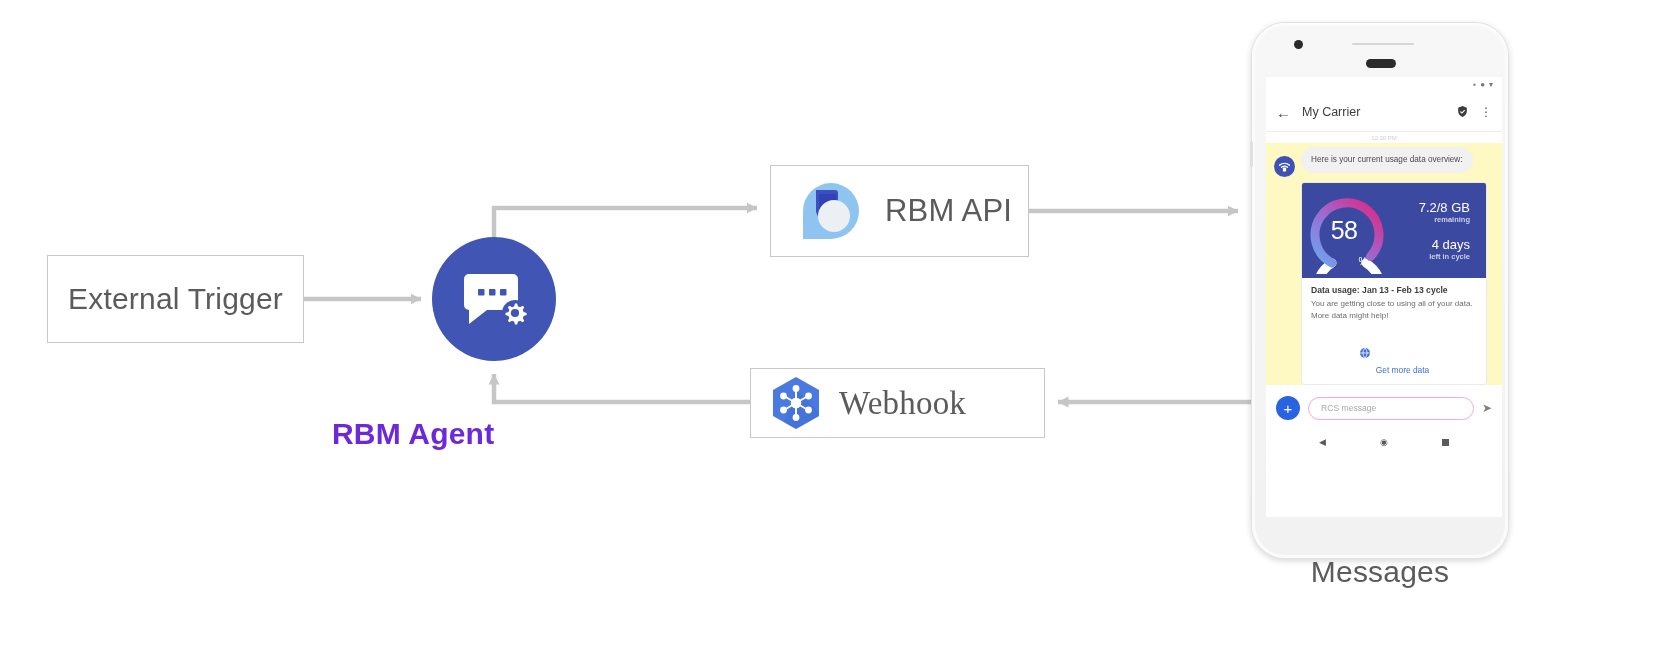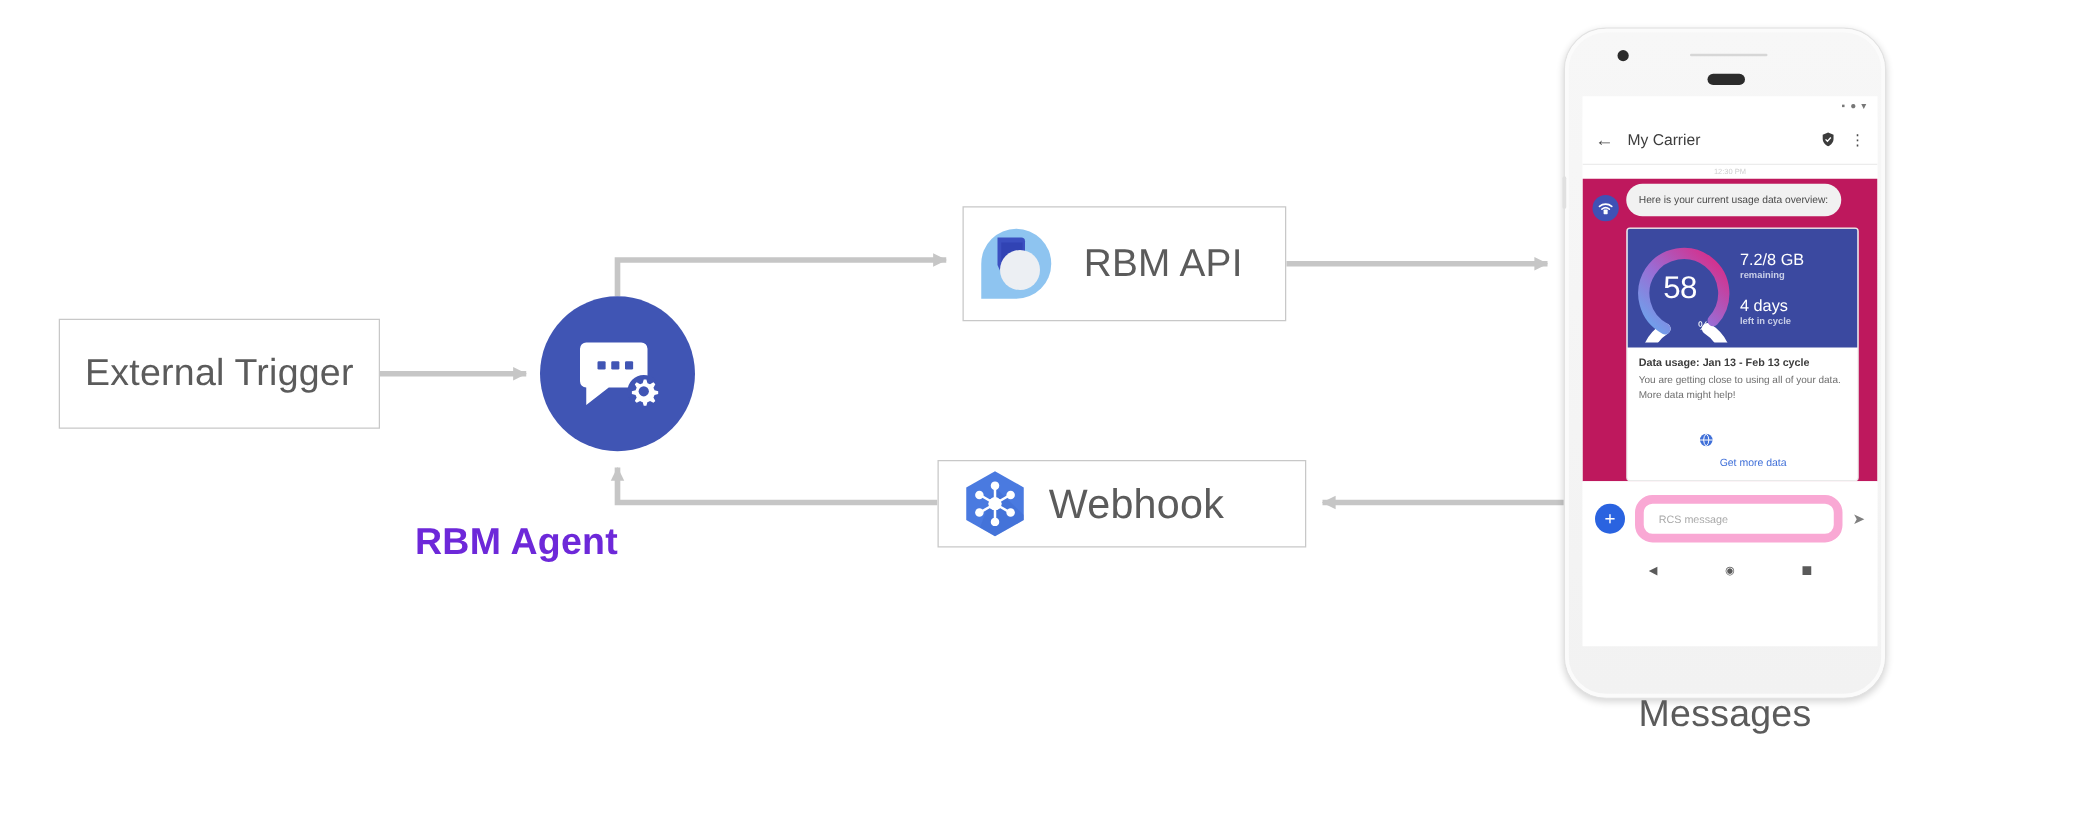--- a/index.html
+++ b/index.html
@@ -32,30 +32,30 @@
   
   #external-trigger {
     left: 47px; top: 255px; width: 257px; height: 88px;
     justify-content: center;
   }
   #external-trigger .node-label { font-size: 30px; }
 
   
   #rbm-api-box {
     left: 770px; top: 165px; width: 259px; height: 92px;
-    padding-left: 6px; gap: 18px;
+    padding-left: 24px; gap: 18px;
   }
   #rbm-api-box .node-label { font-size: 31px; }
 
   
   #webhook-box {
     left: 750px; top: 368px; width: 295px; height: 70px;
     padding-left: 16px; gap: 14px;
   }
-  #webhook-box .node-label { font-size: 33px; }
+  #webhook-box .node-label { font-size: 33px; font-family: Liberation Serif, serif; }
 
   
   #rbm-agent {
     position: absolute;
     left: 432px; top: 237px;
     width: 124px; height: 124px;
     border-radius: 50%;
     background: #4055b4;
     display: flex; align-items: center; justify-content: center;
   }
@@ -126,21 +126,21 @@
   .app-header .back { font-size: 15px; color: #4a4a4a; line-height: 1; }
   .app-title { font-size: 12.5px; color: #3d3d3d; flex: 1; }
   .hdr-ico { font-size: 12px; color: #4a4a4a; line-height: 1; }
   .app-divider { height: 1px; background: #ececec; }
   .timestamp {
     text-align: center; font-size: 6px; color: #cfcfcf;
     padding: 3px 0 2px;
   }
 
   
-  .chat-area { padding: 4px 0 0 0; background: #be185d; }
+  .chat-area { padding: 4px 0 0 0; background: #fef9c3; }
   .msg-row { display: flex; align-items: flex-start; gap: 6px; padding: 0 8px; }
   .avatar {
     width: 21px; height: 21px; border-radius: 50%;
     background: #3f51b5; flex: none; margin-top: 9px;
     display: flex; align-items: center; justify-content: center;
   }
   .bubble {
     background: #f1f1f1; border-radius: 13px;
     padding: 7px 10px; font-size: 8.2px; line-height: 1.45;
     color: #4a4a4a; max-width: 172px;
@@ -157,21 +157,21 @@
     display: flex; align-items: center;
   }
   .gauge-wrap { width: 86px; height: 86px; margin-left: 4px; flex: none; position: relative; }
   .gauge-pct {
     position: absolute; left: 0; top: 0; width: 86px; height: 86px;
     display: flex; align-items: center; justify-content: center;
     color: #fff;
   }
   .gauge-num { font-size: 25px; font-weight: 300; letter-spacing: -.5px; }
   .gauge-sym { font-size: 10px; font-weight: 300; align-self: flex-end; margin-bottom: 7px; margin-left: 1px; }
-  .hero-stats { flex: 1; text-align: left; color: #fff; padding-right: 4px; }
+  .hero-stats { flex: 1; text-align: right; color: #fff; padding-right: 16px; }
   .stat-big { font-size: 13px; font-weight: 500; }
   .stat-sub { font-size: 7.5px; color: #c9cfe8; margin-top: 0; font-weight: bold; }
   .stat-gap { height: 13px; }
 
   .card-body { padding: 7px 9px 4px; }
   .card-title { font-size: 8.6px; font-weight: 700; color: #3c3c3c; }
   .card-text { font-size: 8px; color: #6d6d6d; line-height: 1.45; margin-top: 3px; }
   .card-action {
     display: flex; align-items: center; justify-content: center;
     gap: 5px; padding: 8px 0 9px;
@@ -183,21 +183,21 @@
     display: flex; align-items: center; gap: 8px;
     padding: 11px 10px 9px; background: #fff;
   }
   .plus-btn {
     width: 24px; height: 24px; border-radius: 50%; background: #2a63e0;
     color: #fff; font-size: 15px; line-height: 1; flex: none;
     display: flex; align-items: center; justify-content: center;
     font-weight: 300;
   }
   .rcs-input {
-    flex: 1; height: 38px; border: 7px solid #f9a8d4; border-radius: 14px;
+    flex: 1; height: 23px; border: 1px solid #f9a8d4; border-radius: 14px;
     display: flex; align-items: center; padding: 0 12px;
     font-size: 8.6px; color: #a9a9a9;
   }
   .send-ico { color: #7f7f7f; font-size: 12px; flex: none; }
 
   
   .nav-bar {
     display: flex; align-items: center; justify-content: space-around;
     height: 26px; background: #fff; padding: 0 26px;
   }

